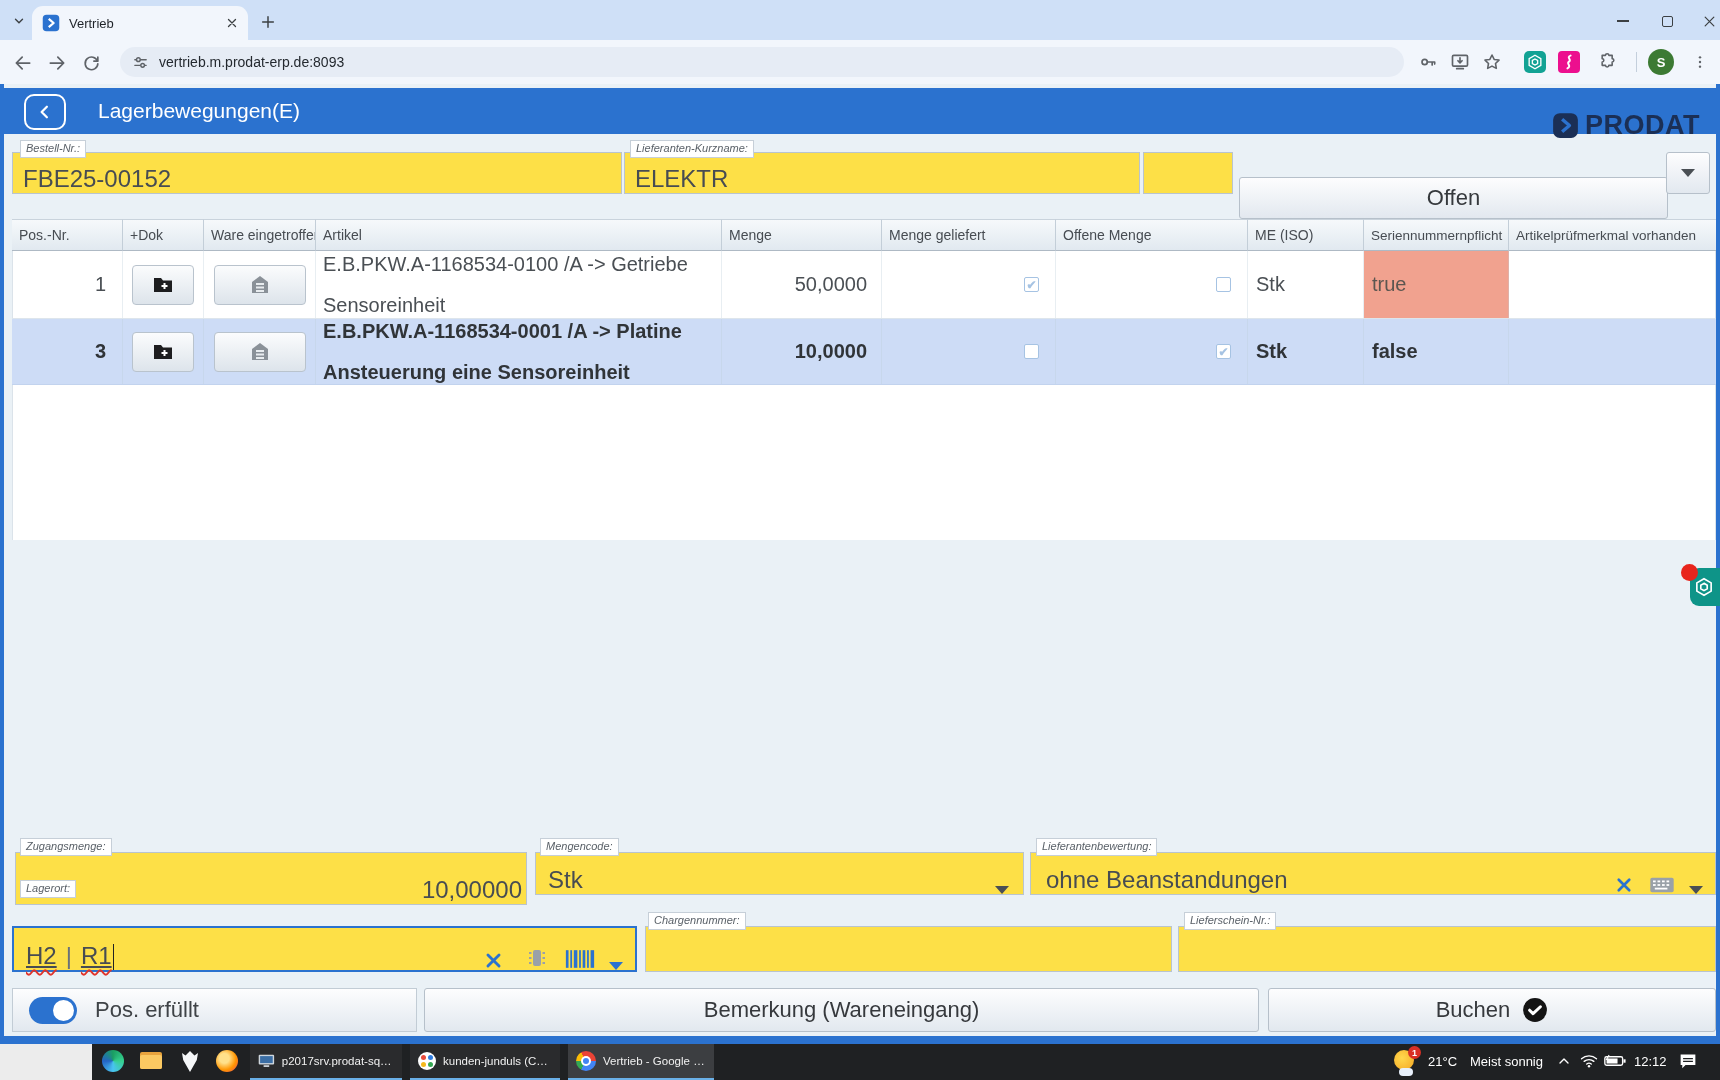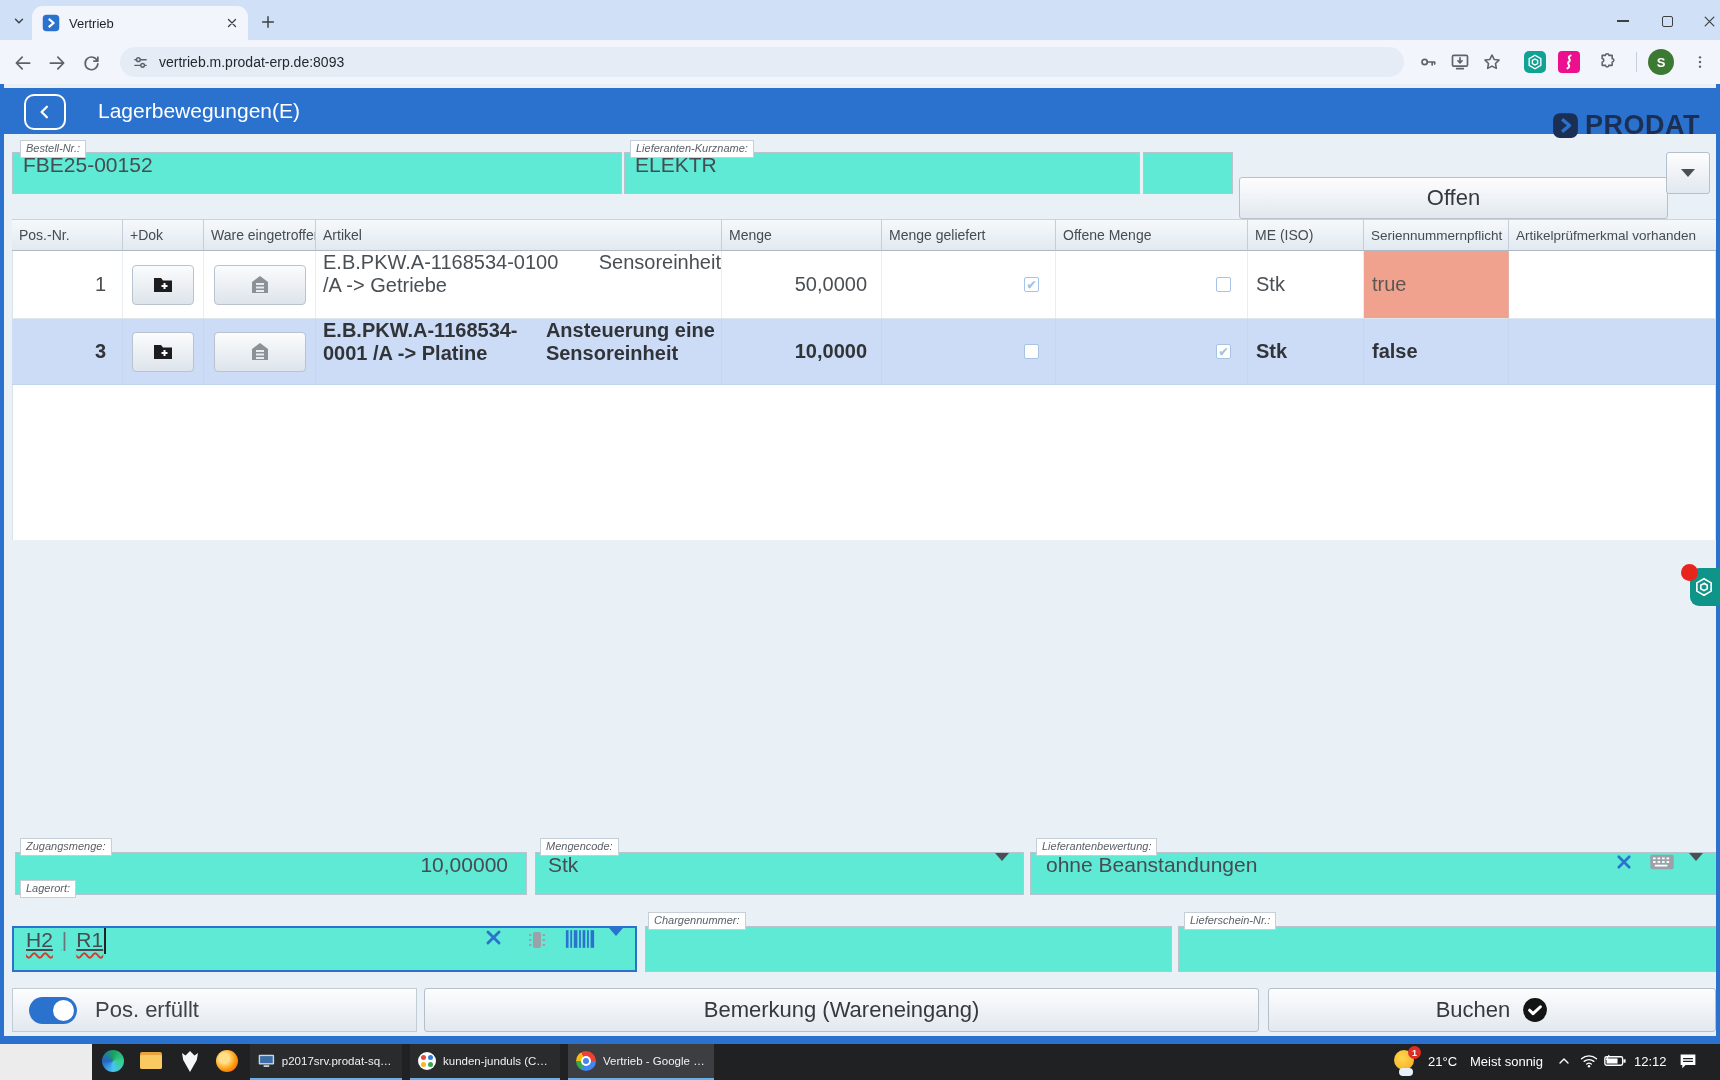--- a/index.html
+++ b/index.html
@@ -35,41 +35,41 @@
   .bstrip{background:#2b72cf;}
   .appbar{left:4px;top:88px;width:1712px;height:46px;background:#2b72cf;}
   .backbtn{left:24px;top:94px;width:42px;height:36px;border:2.5px solid #fff;border-radius:10px;
            display:flex;align-items:center;justify-content:center;}
   .apptitle{left:98px;top:99px;font-size:21px;color:#fff;}
   .brand{left:1552px;top:98px;display:flex;align-items:center;gap:6px;margin-top:12px;}
   .brand-text{font-size:27px;font-weight:bold;color:#1b2f55;letter-spacing:.5px;}
 
   .chip-label{font-size:11px;font-style:italic;color:#5a6168;background:#fff;
               border:1px solid #c6cfd8;padding:1px 5px 2px;line-height:1.15;z-index:3;white-space:nowrap;}
-  .field{background:#5eead4;border:1px solid #b9c4ce;display:flex;align-items:flex-start;
-         font-size:21px;color:#474c52;}
+  .field{background:#fde047;border:1px solid #b9c4ce;display:flex;align-items:flex-end;
+         font-size:24px;color:#474c52;}
   .btn{background:linear-gradient(#fdfdfe,#e2e8ef);border:1px solid #b6c0ca;border-radius:3px;
        display:flex;align-items:center;justify-content:center;font-size:22px;color:#36393d;}
   .tri-down{width:0;height:0;border-left:7px solid transparent;border-right:7px solid transparent;
             border-top:8px solid #4a4f54;}
   .tri-down.blue{border-top-color:#2b72cf;}
 
   
   .th{top:219px;height:32px;background:linear-gradient(#f6f9fb,#e1e9f0);
       border-right:1px solid #c3ced8;border-top:1px solid #c9d3dc;border-bottom:1px solid #aeb9c4;
       display:flex;align-items:center;padding-left:7px;font-size:14px;color:#474c52;white-space:nowrap;overflow:hidden;}
   .tbody-bg{left:12px;top:251px;width:1704px;height:289px;background:#fff;border-left:1px solid #dbe3ea;border-right:1px solid #dbe3ea;}
   .row{left:12px;width:1704px;}
   .td{position:absolute;top:0;height:100%;border-right:1px solid rgba(190,205,218,.35);
       display:flex;align-items:center;font-size:20px;color:#4a4f54;}
   .td.num{justify-content:flex-end;padding-right:16px;}
   .td.chk{justify-content:flex-end;padding-right:16px;}
   .cb{width:15px;height:15px;border:1.5px solid #a6c3e3;border-radius:2px;background:#fff;
       display:flex;align-items:center;justify-content:center;font-size:12px;color:#a6c3e3;font-weight:bold;}
-  .artikel{flex-direction:row;align-items:flex-start;justify-content:center;line-height:23px;padding-left:7px;gap:18px;}
+  .artikel{flex-direction:column;align-items:flex-start;justify-content:center;line-height:23px;padding-left:7px;gap:18px;}
   .minibtn{background:linear-gradient(#fbfcfd,#dde4eb);border:1px solid #b9c3cd;border-radius:4px;
            display:flex;align-items:center;justify-content:center;}
   .row-sel{background:#cddcf6;}
   .row-sel .td{color:#303438;font-weight:bold;}
 
   
   .assistant{left:1690px;top:568px;width:30px;height:38px;background:#0e9488;border-radius:9px 0 0 9px;
              display:flex;align-items:center;justify-content:flex-start;padding-left:3px;}
   .reddot{left:1681px;top:564px;width:17px;height:17px;border-radius:50%;background:#e8251c;z-index:4;}
 
@@ -329,21 +329,21 @@
       <path d="M12 3l7.8 4.5v9L12 21l-7.8-4.5v-9z" fill="none" stroke="#fff" stroke-width="1.8"></path>
       <path d="M12 8l3.5 2v4L12 16l-3.5-2v-4z" fill="none" stroke="#fff" stroke-width="1.8"></path>
       </svg>
   </div>
   <div class="abs reddot"></div>
 
   <div class="abs chip-label" style="left:20px;top:838px;">Zugangsmenge:</div>
   <div class="abs chip-label" style="left:540px;top:838px;">Mengencode:</div>
   <div class="abs chip-label" style="left:1036px;top:838px;">Lieferantenbewertung:</div>
 
-  <div class="abs field" style="left:15px;top:852px;width:512px;height:43px;justify-content:flex-end;padding-right:18px;">
+  <div class="abs field" style="left:15px;top:852px;width:512px;height:53px;justify-content:flex-end;padding-right:4px;">
     <span>10,00000</span>
   </div>
   <div class="abs field" style="left:535px;top:852px;width:489px;height:43px;padding-left:12px;">
     <span style="flex:1;">Stk</span>
     <div class="tri-down" style="margin-right:14px;"></div>
   </div>
   <div class="abs field" style="left:1030px;top:852px;width:686px;height:43px;padding-left:15px;">
     <span style="flex:1;">ohne Beanstandungen</span>
     <svg width="18" height="18" viewBox="0 0 24 24" style="margin-right:16px;">
       <path d="M5 5l14 14M19 5L5 19" stroke="#2b72cf" stroke-width="3.6" stroke-linecap="round"></path>

